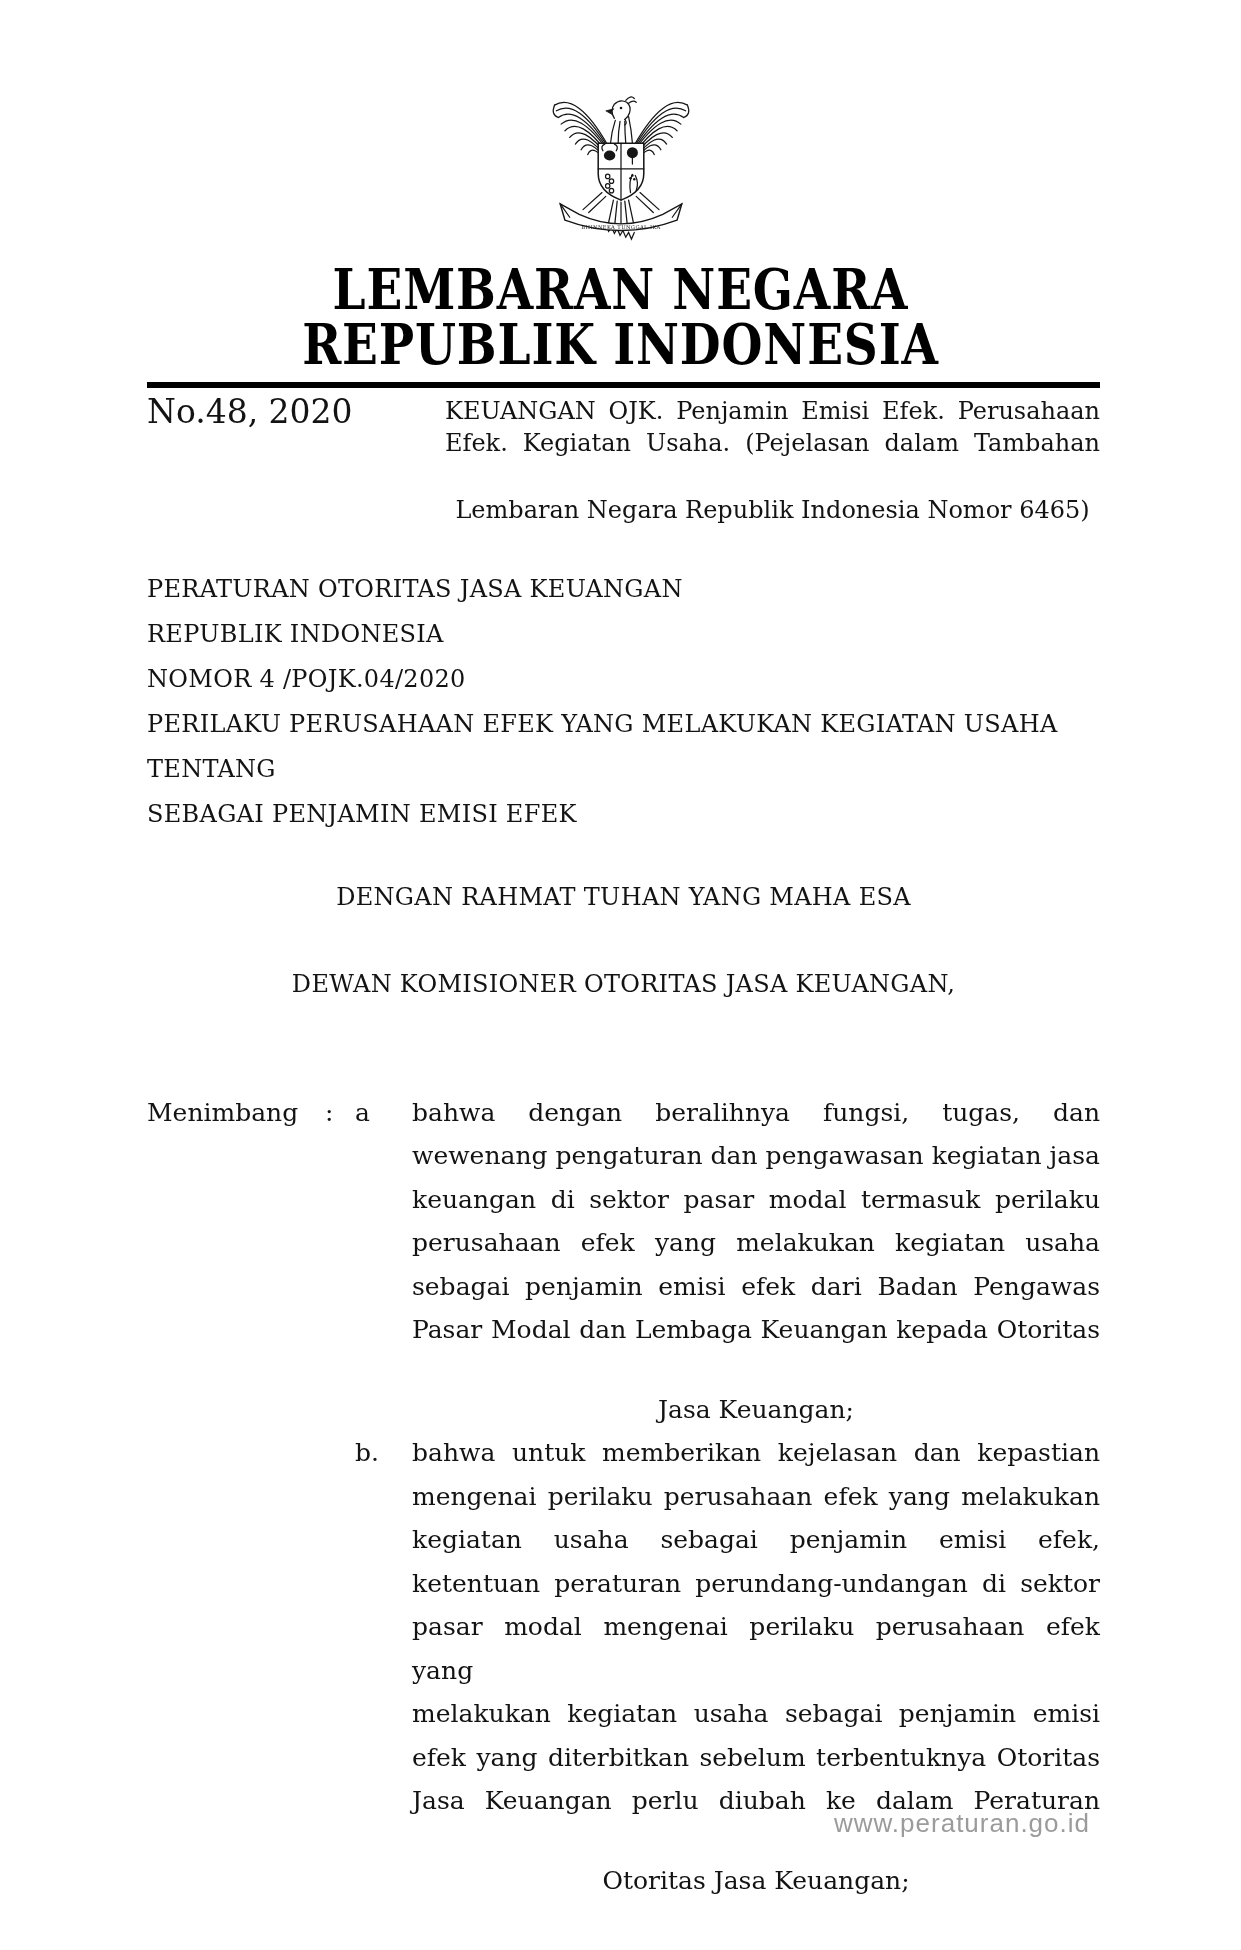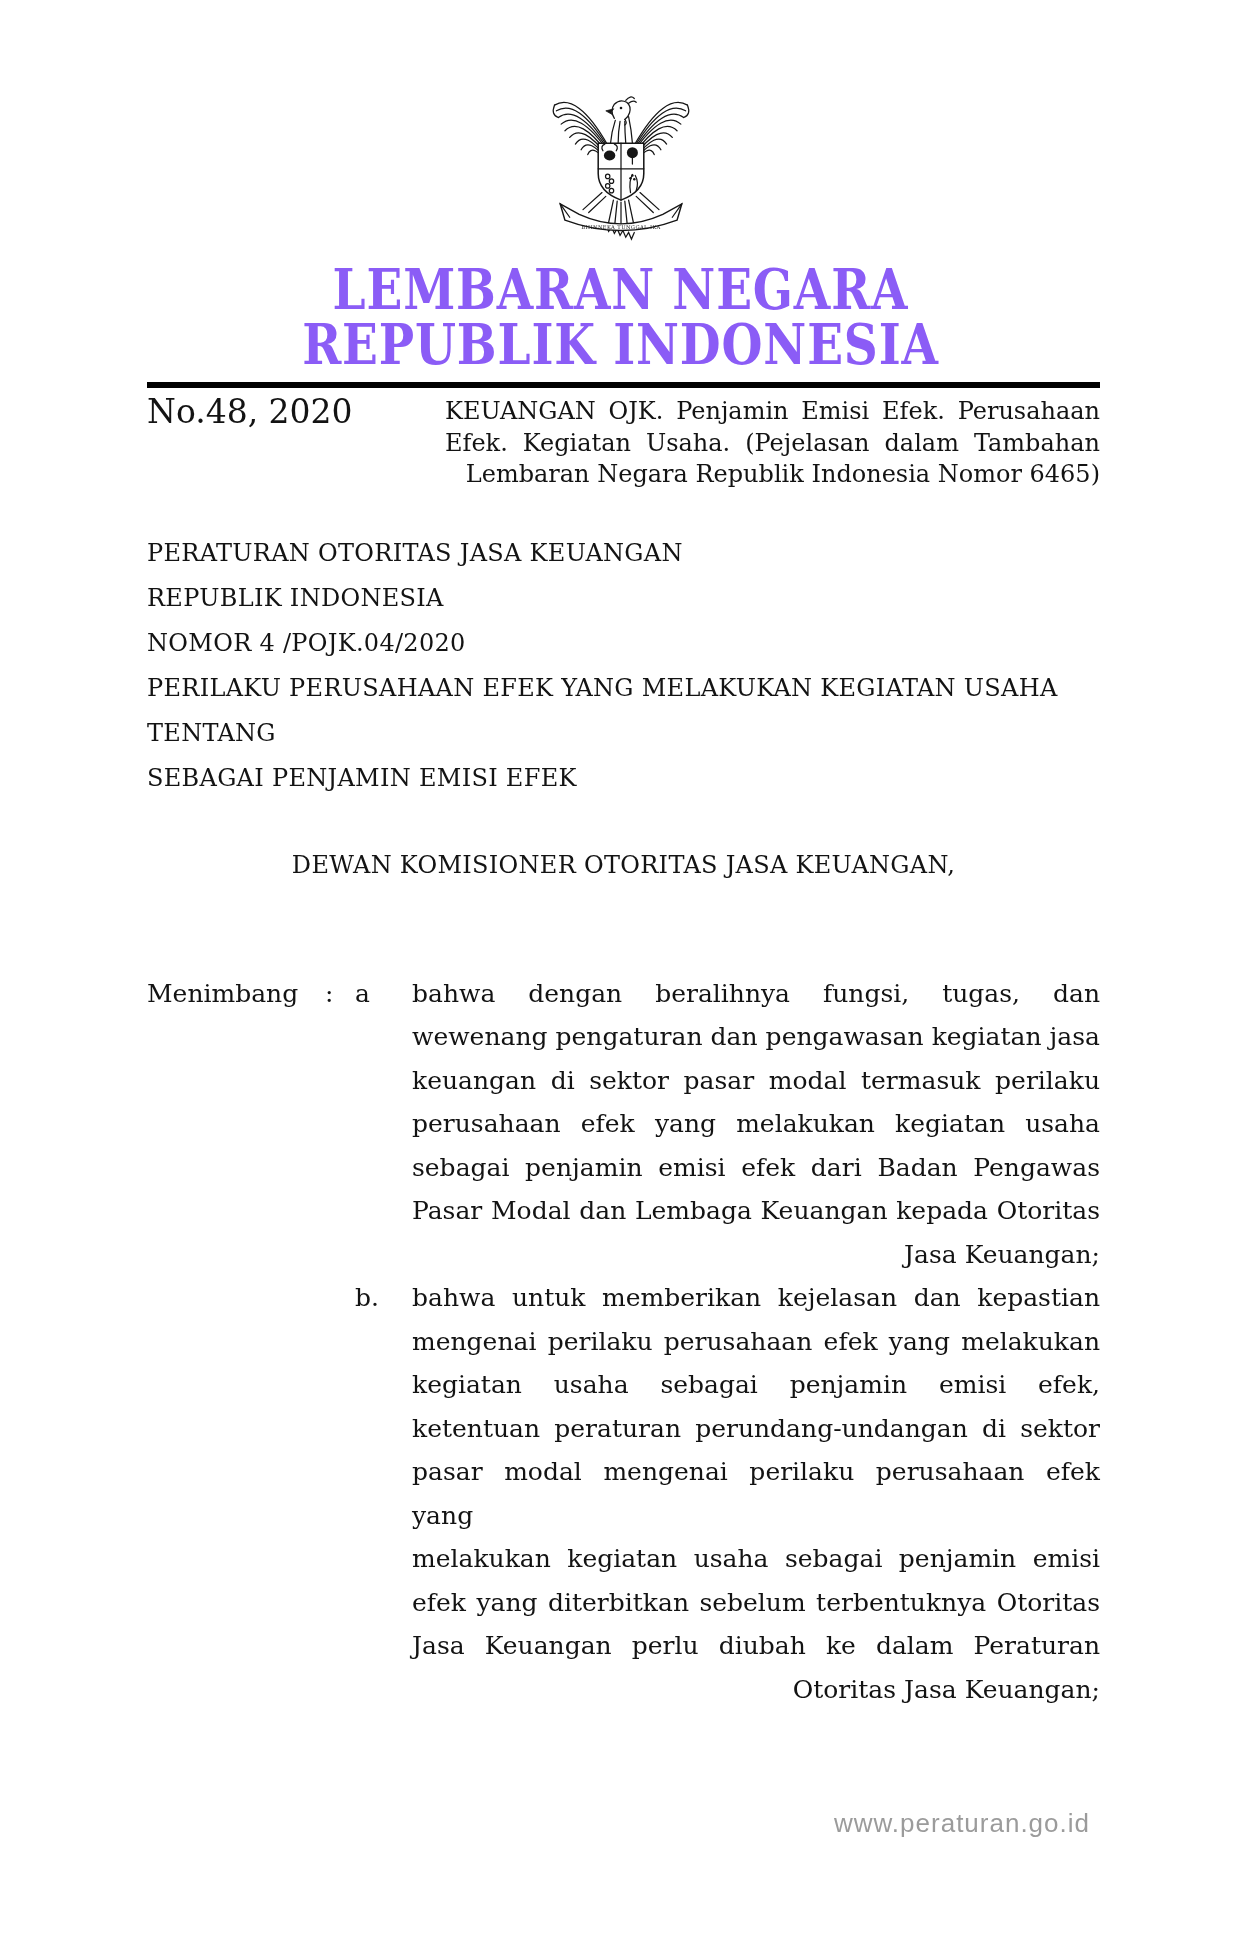--- a/index.html
+++ b/index.html
@@ -9,33 +9,33 @@
     -webkit-font-smoothing:antialiased;
   }
   .page{position:relative;width:1241px;height:1950px;overflow:hidden;background:#fff;}
 
   
   .emblem{display:block;margin:86px auto 0;width:152px;height:158px;}
   .emblem svg{display:block;width:152px;height:158px;}
 
   
   .masthead{margin:18px 0 0 0;text-align:center;font-weight:bold;
-    font-size:56px;line-height:55px;letter-spacing:1px;color:#8b5cf6;}
+    font-size:56px;line-height:55px;letter-spacing:1px;color:#000000;}
   .masthead .m-line{transform:scaleX(0.84);transform-origin:50% 50%;white-space:nowrap;}
 
   .rule{margin:10px 0 0 147px;width:953px;height:6px;background:#000;}
 
   
   .gazette-row{display:flex;margin:8px 0 0 147px;width:953px;}
   .issue{flex:none;width:298px;font-size:33px;line-height:31.5px;}
   .annotation{flex:1;font-size:24px;line-height:31.5px;}
 
   
   .jline{text-align:justify;text-align-last:justify;}
-  .eline{text-align:right;}
+  .eline{text-align:center;margin-top:36px;}
 
   
   .reg-title{margin:40px 0 0 147px;width:953px;text-align:left;
     font-size:24px;line-height:45px;letter-spacing:0.3px;}
   .center-line{margin:0 0 0 147px;width:953px;text-align:center;
     font-size:24px;line-height:45px;letter-spacing:0.3px;}
   .invocation{margin-top:38px;}
   .issuer{margin-top:42px;}
 
   
@@ -150,20 +150,21 @@
 
   <div class="reg-title">
     <div>PERATURAN OTORITAS JASA KEUANGAN</div>
     <div>REPUBLIK INDONESIA</div>
     <div>NOMOR 4 /POJK.04/2020</div>
     <div>PERILAKU PERUSAHAAN EFEK YANG MELAKUKAN KEGIATAN USAHA</div>
     <div>TENTANG</div>
     <div>SEBAGAI PENJAMIN EMISI EFEK</div>
   </div>
 
+  <div class="center-line invocation">DENGAN RAHMAT TUHAN YANG MAHA ESA</div>
   <div class="center-line issuer">DEWAN KOMISIONER OTORITAS JASA KEUANGAN,</div>
 
   <div class="considering">
     <div class="cell">Menimbang</div>
     <div class="cell">:</div>
     <div class="cell">a</div>
     <div class="cell text">
       <div class="jline">bahwa dengan beralihnya fungsi, tugas, dan</div>
       <div class="jline">wewenang pengaturan dan pengawasan kegiatan jasa</div>
       <div class="jline">keuangan di sektor pasar modal termasuk perilaku</div>

